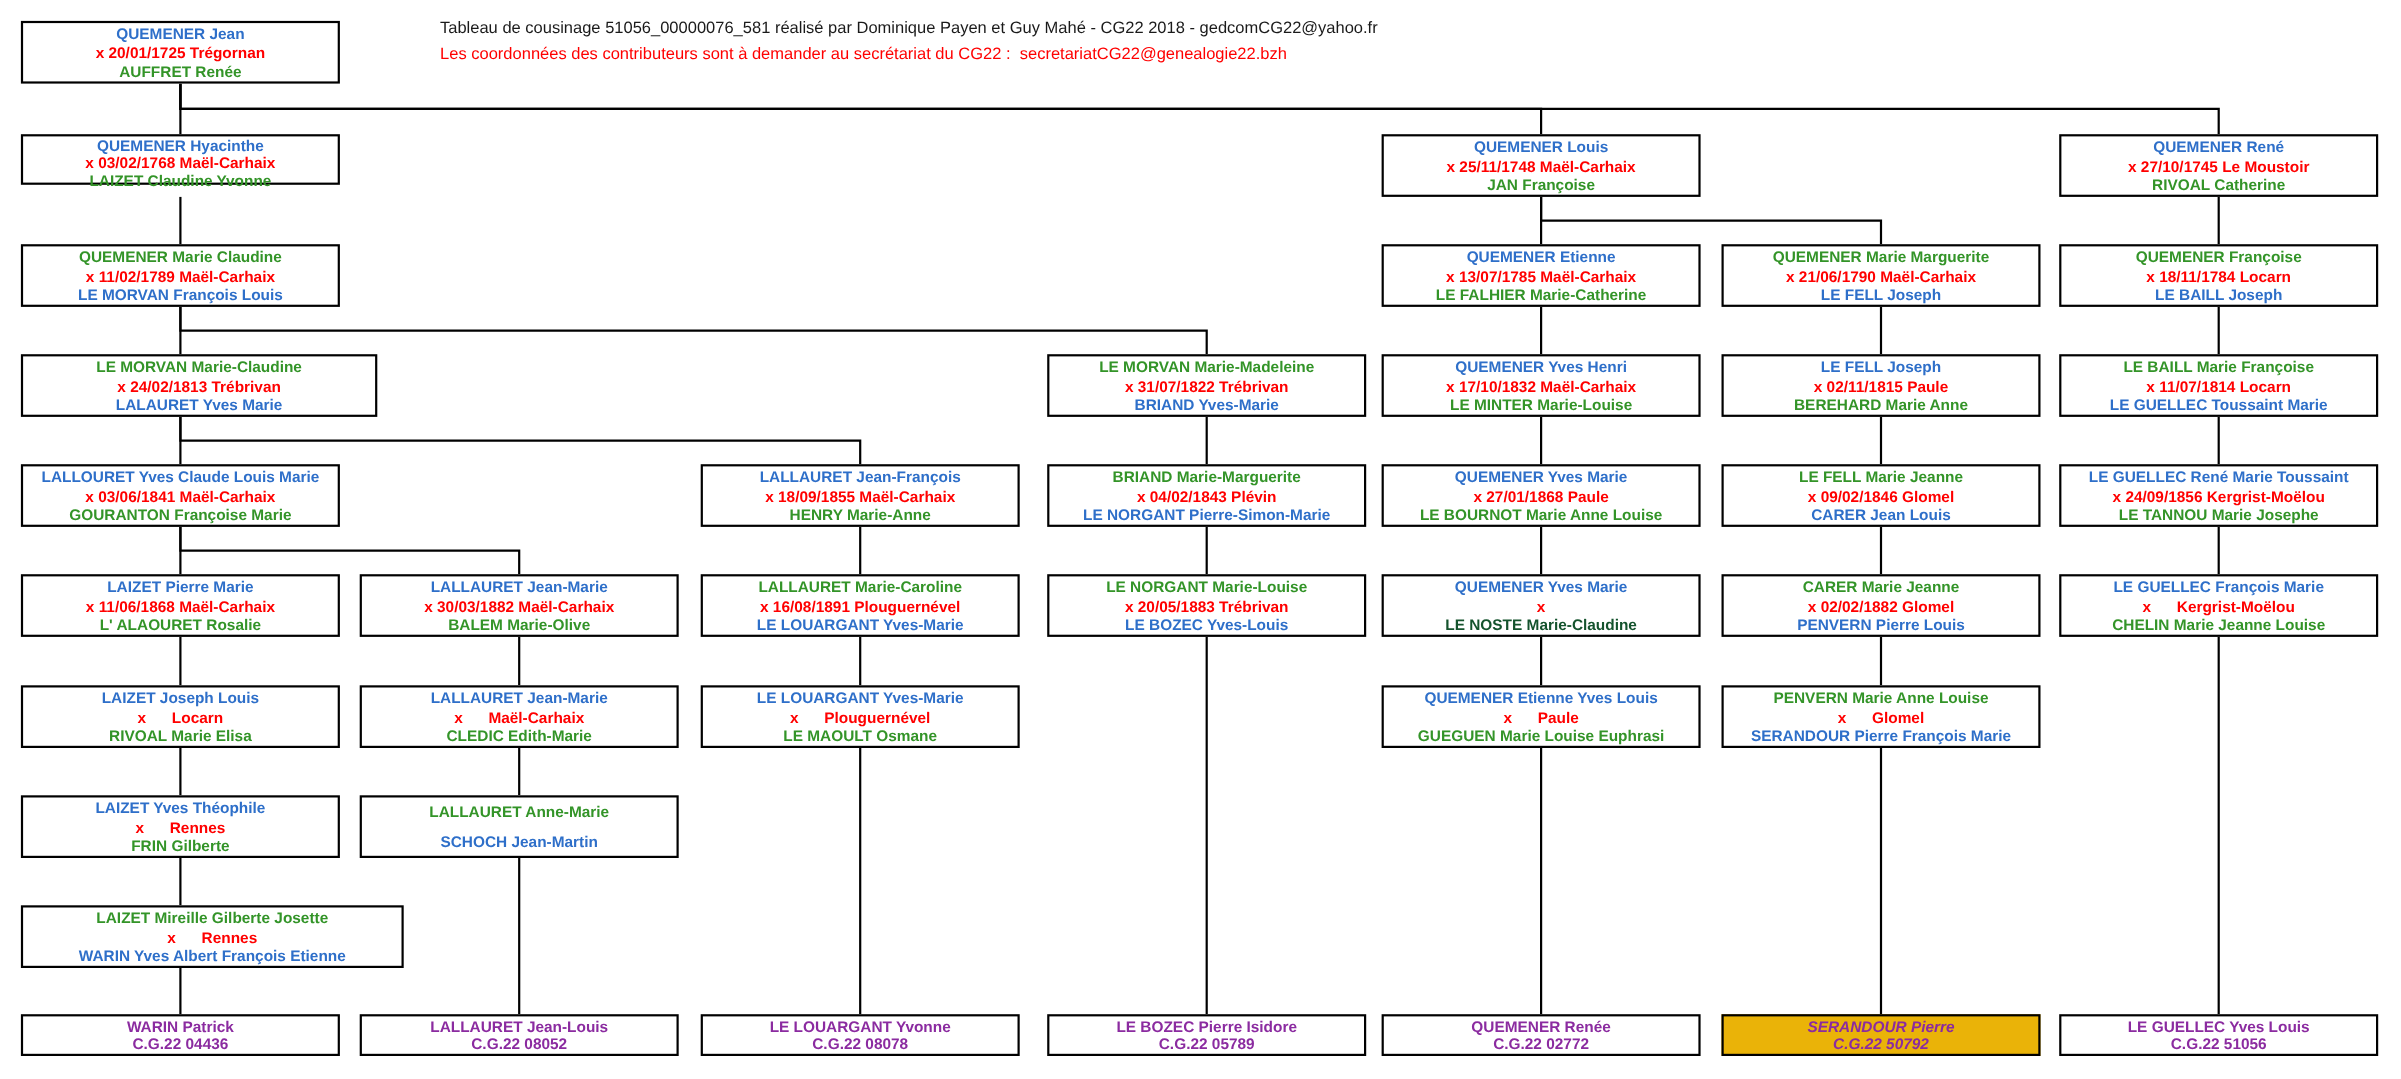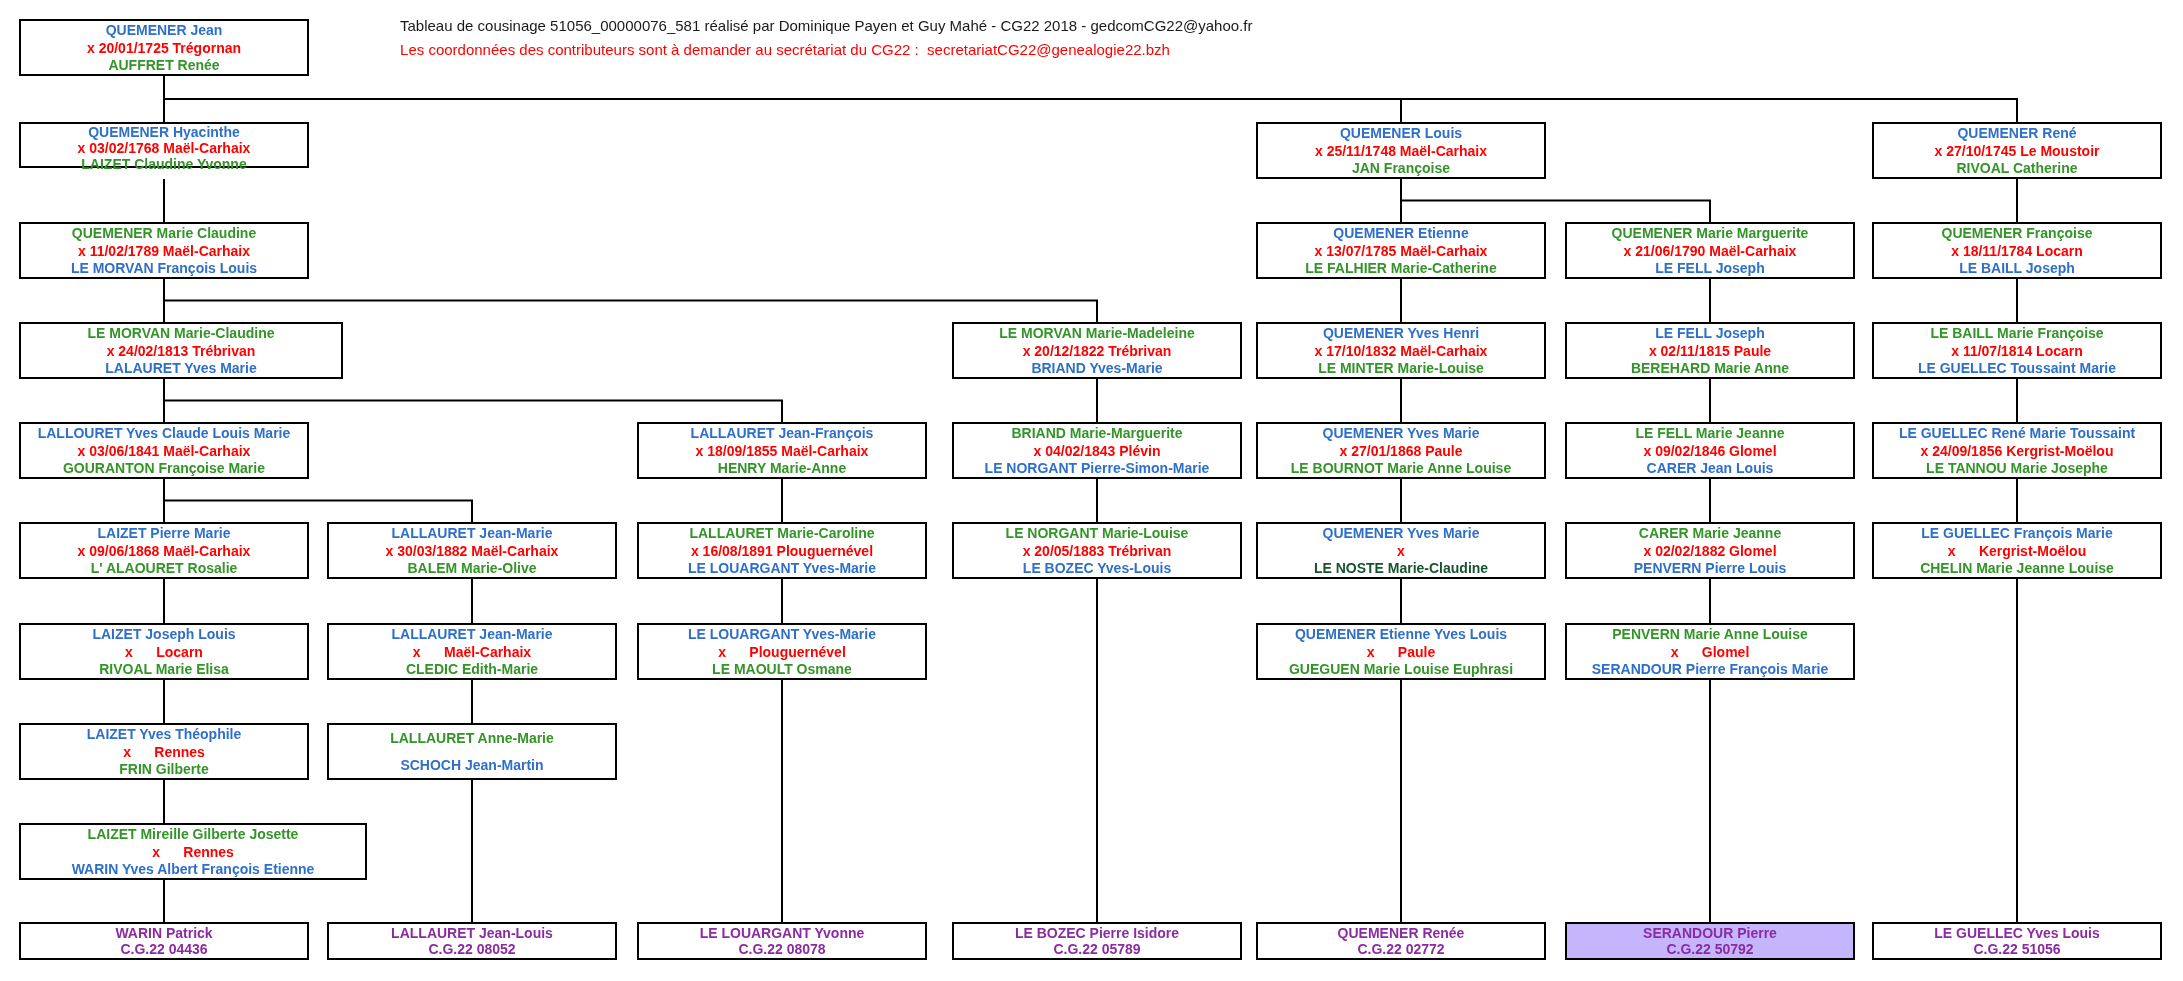--- a/index.html
+++ b/index.html
@@ -128,21 +128,21 @@
       <div class="pline" style="color: rgb(255, 0, 0);">x 18/11/1784 Locarn</div>
       <div class="pline" style="color: rgb(46, 111, 201);">LE BAILL Joseph</div>
     </div>
     <div class="pbox" style="left: 19px; top: 322px; width: 324px; height: 57px;">
       <div class="pline" style="color: rgb(51, 148, 40);">LE MORVAN Marie-Claudine</div>
       <div class="pline" style="color: rgb(255, 0, 0);">x 24/02/1813 Trébrivan</div>
       <div class="pline" style="color: rgb(46, 111, 201);">LALAURET Yves Marie</div>
     </div>
     <div class="pbox" style="left: 952px; top: 322px; width: 290px; height: 57px;">
       <div class="pline" style="color: rgb(51, 148, 40);">LE MORVAN Marie-Madeleine</div>
-      <div class="pline" style="color: rgb(255, 0, 0);">x 20/12/1822 Trébrivan</div>
+      <div class="pline" style="color: rgb(255, 0, 0);">x 31/07/1822 Trébrivan</div>
       <div class="pline" style="color: rgb(46, 111, 201);">BRIAND Yves-Marie</div>
     </div>
     <div class="pbox" style="left: 1256px; top: 322px; width: 290px; height: 57px;">
       <div class="pline" style="color: rgb(46, 111, 201);">QUEMENER Yves Henri</div>
       <div class="pline" style="color: rgb(255, 0, 0);">x 17/10/1832 Maël-Carhaix</div>
       <div class="pline" style="color: rgb(51, 148, 40);">LE MINTER Marie-Louise</div>
     </div>
     <div class="pbox" style="left: 1565px; top: 322px; width: 290px; height: 57px;">
       <div class="pline" style="color: rgb(46, 111, 201);">LE FELL Joseph</div>
       <div class="pline" style="color: rgb(255, 0, 0);">x 02/11/1815 Paule</div>
@@ -178,21 +178,21 @@
       <div class="pline" style="color: rgb(255, 0, 0);">x 09/02/1846 Glomel</div>
       <div class="pline" style="color: rgb(46, 111, 201);">CARER Jean Louis</div>
     </div>
     <div class="pbox" style="left: 1872px; top: 422px; width: 290px; height: 57px;">
       <div class="pline" style="color: rgb(46, 111, 201);">LE GUELLEC René Marie Toussaint</div>
       <div class="pline" style="color: rgb(255, 0, 0);">x 24/09/1856 Kergrist-Moëlou</div>
       <div class="pline" style="color: rgb(51, 148, 40);">LE TANNOU Marie Josephe</div>
     </div>
     <div class="pbox" style="left: 19px; top: 522px; width: 290px; height: 57px;">
       <div class="pline" style="color: rgb(46, 111, 201);">LAIZET Pierre Marie</div>
-      <div class="pline" style="color: rgb(255, 0, 0);">x 09/06/1868 Maël-Carhaix</div>
+      <div class="pline" style="color: rgb(255, 0, 0);">x 11/06/1868 Maël-Carhaix</div>
       <div class="pline" style="color: rgb(51, 148, 40);">L' ALAOURET Rosalie</div>
     </div>
     <div class="pbox" style="left: 327px; top: 522px; width: 290px; height: 57px;">
       <div class="pline" style="color: rgb(46, 111, 201);">LALLAURET Jean-Marie</div>
       <div class="pline" style="color: rgb(255, 0, 0);">x 30/03/1882 Maël-Carhaix</div>
       <div class="pline" style="color: rgb(51, 148, 40);">BALEM Marie-Olive</div>
     </div>
     <div class="pbox" style="left: 637px; top: 522px; width: 290px; height: 57px;">
       <div class="pline" style="color: rgb(51, 148, 40);">LALLAURET Marie-Caroline</div>
       <div class="pline" style="color: rgb(255, 0, 0);">x 16/08/1891 Plouguernével</div>
@@ -271,21 +271,21 @@
       <div class="pline" style="color: rgb(139, 43, 160);">C.G.22 08078</div>
     </div>
     <div class="pbox" style="left: 952px; top: 922px; width: 290px; height: 38px;">
       <div class="pline" style="color: rgb(139, 43, 160);">LE BOZEC Pierre Isidore</div>
       <div class="pline" style="color: rgb(139, 43, 160);">C.G.22 05789</div>
     </div>
     <div class="pbox" style="left: 1256px; top: 922px; width: 290px; height: 38px;">
       <div class="pline" style="color: rgb(139, 43, 160);">QUEMENER Renée</div>
       <div class="pline" style="color: rgb(139, 43, 160);">C.G.22 02772</div>
     </div>
-    <div class="pbox" style="left: 1565px; top: 922px; width: 290px; height: 38px; background: #c4b5fd;">
+    <div class="pbox" style="left: 1565px; top: 922px; width: 290px; height: 38px; background: #eab308; font-style: italic;">
       <div class="pline" style="color: rgb(139, 43, 160);">SERANDOUR Pierre</div>
       <div class="pline" style="color: rgb(139, 43, 160);">C.G.22 50792</div>
     </div>
     <div class="pbox" style="left: 1872px; top: 922px; width: 290px; height: 38px;">
       <div class="pline" style="color: rgb(139, 43, 160);">LE GUELLEC Yves Louis</div>
       <div class="pline" style="color: rgb(139, 43, 160);">C.G.22 51056</div>
     </div>
   </div>
 
 </body></html>

